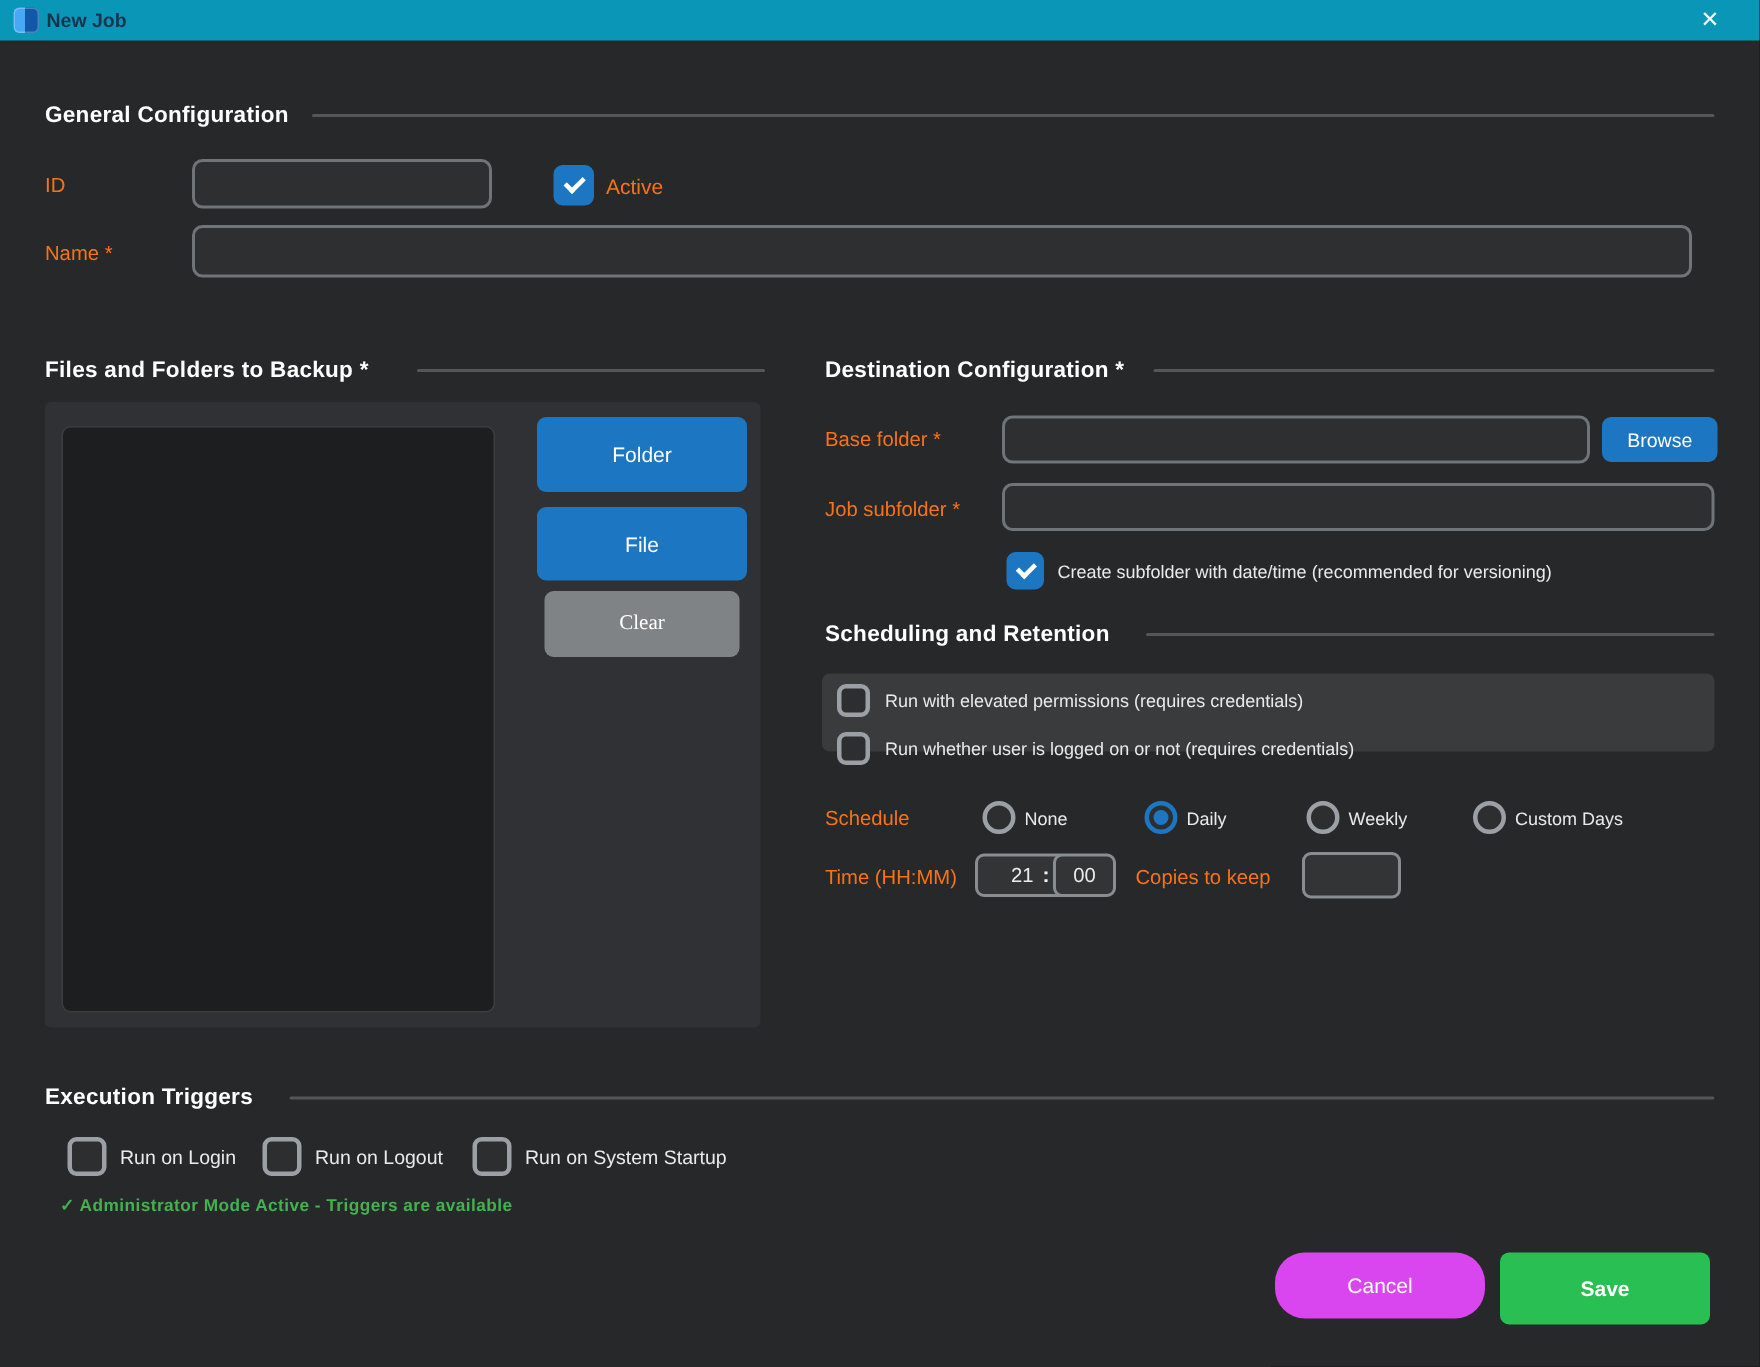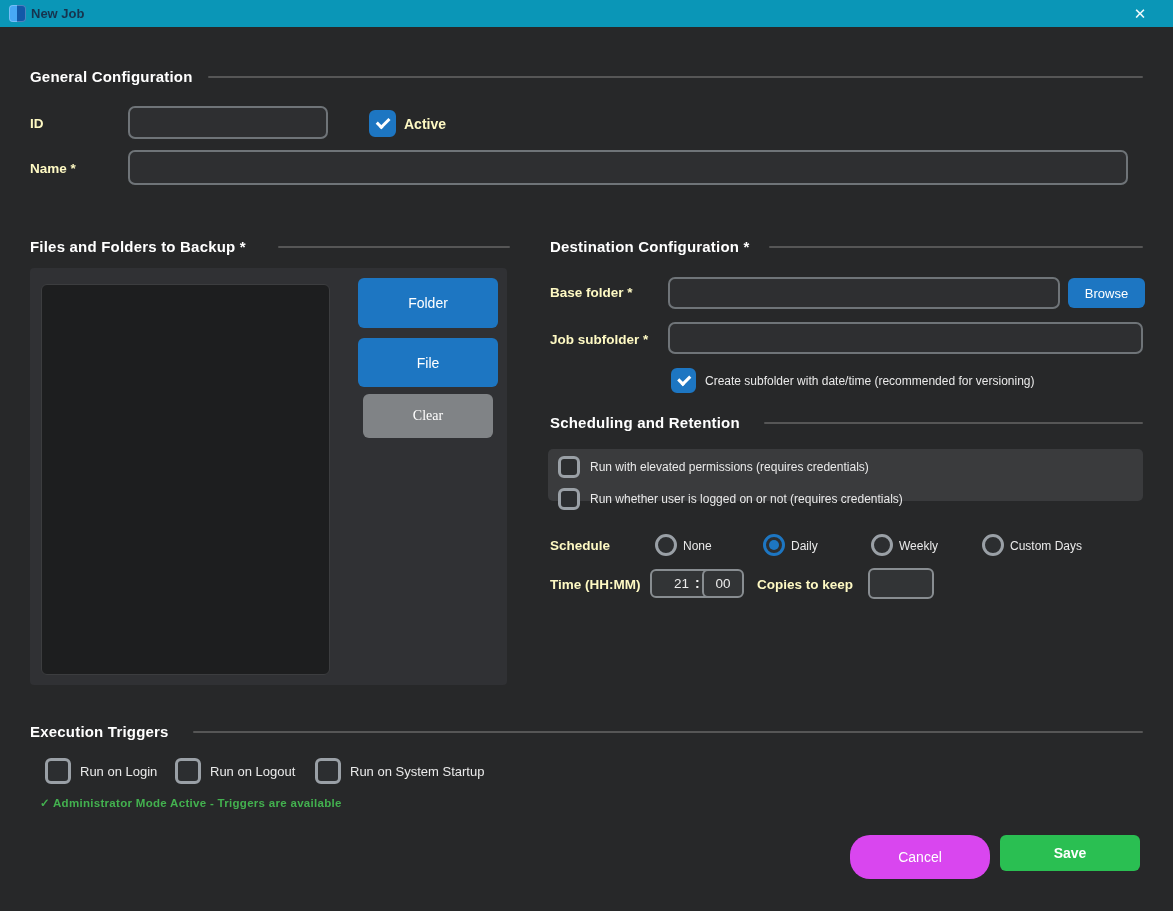--- a/index.html
+++ b/index.html
@@ -14,21 +14,21 @@
   .app-icon{position:absolute;left:9px;top:5px;width:17px;height:17px;border-radius:4px;
     background:linear-gradient(90deg,#47a8f5 0 45%,#1258a8 45% 100%);
     box-shadow:inset 0 0 0 1px rgba(255,255,255,.25);}
   .win-title{position:absolute;left:31px;top:0;height:27px;line-height:27px;
     font-size:13px;font-weight:700;color:#17344e;}
   .win-close{position:absolute;left:1118px;top:0;width:44px;height:27px;line-height:26px;
     text-align:center;color:#f2fbfd;font-size:15px;cursor:pointer;background:transparent;border:none;}
   
   .sec-title{position:absolute;font-size:15px;font-weight:700;color:#ffffff;letter-spacing:.2px;}
   .sec-line{position:absolute;height:2px;background:#565656;border-radius:1px;}
-  .lbl{position:absolute;font-size:13.5px;font-weight:700;color:#fef9c3;}
+  .lbl{position:absolute;font-size:13.5px;font-weight:400;color:#f97316;}
   .lbl-sm{position:absolute;font-size:12px;font-weight:400;color:#eaeaea;}
   .tf{position:absolute;background:#2e2f31;border:2px solid #6f7478;border-radius:7px;
     color:#ececec;font-family:"Liberation Sans",sans-serif;font-size:13px;padding:0 9px;box-sizing:border-box;outline:none;}
   .tf-time{background:#323436;border:2px solid #888d91;border-radius:6px;text-align:center;
     font-size:13.5px;padding:0 2px;}
   .btn{position:absolute;border:none;border-radius:6px;color:#ffffff;
     font-family:"Liberation Sans",sans-serif;font-size:14px;cursor:pointer;}
   .btn-blue{background:#1d76c2;}
   .btn-clear{background:#808386;}
   .btn-cancel{background:#d946ef;border-radius:20px;}
@@ -143,15 +143,15 @@
 
   <span class="checkbox" style="left:175px;top:758px;width:26px;height:26px;"></span>
   <div class="lbl-sm" style="left:210px;top:764px;font-size:13px;text-align:right;">Run on Logout</div>
 
   <span class="checkbox" style="left:315px;top:758px;width:26px;height:26px;"></span>
   <div class="lbl-sm" style="left:350px;top:764px;font-size:13px;">Run on System Startup</div>
 
   <div class="admin-note" style="left:40px;top:796px;">✓ Administrator Mode Active - Triggers are available</div>
 
   <button class="btn btn-cancel" style="left:850px;top:835px;width:140px;height:44px;">Cancel</button>
-  <button class="btn btn-save" style="left:1000px;top:835px;width:140px;height:36px;">Save</button>
+  <button class="btn btn-save" style="left:1000px;top:835px;width:140px;height:48px;">Save</button>
 
 </div>
 
 </body></html>

